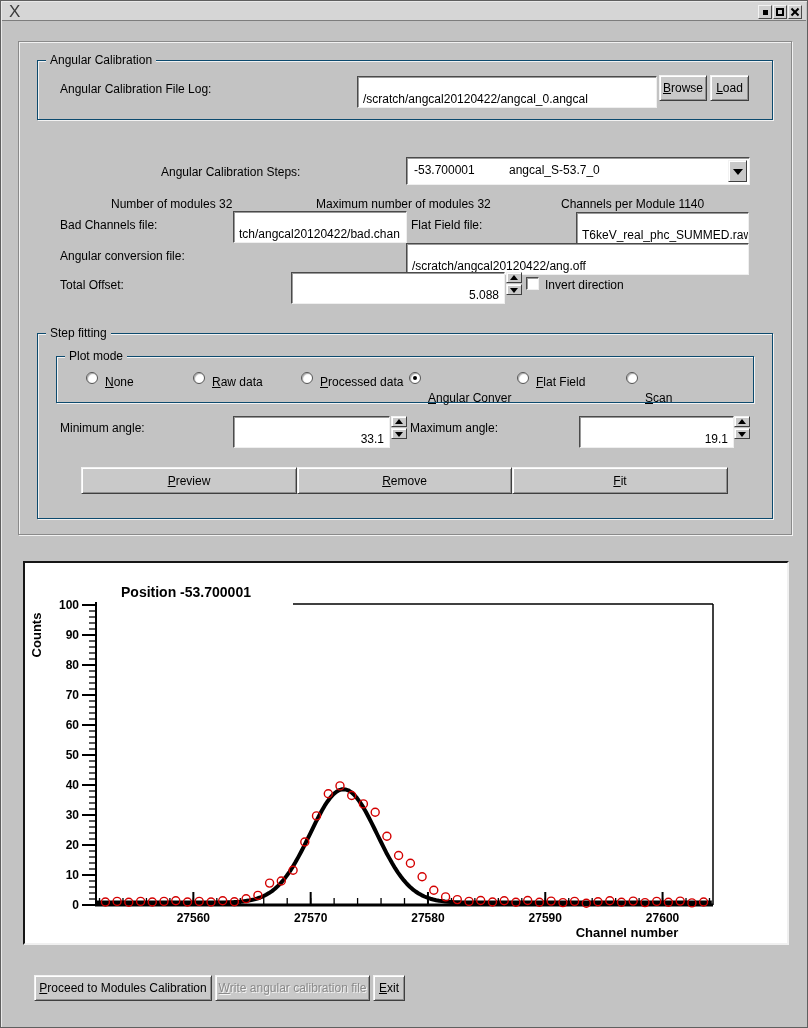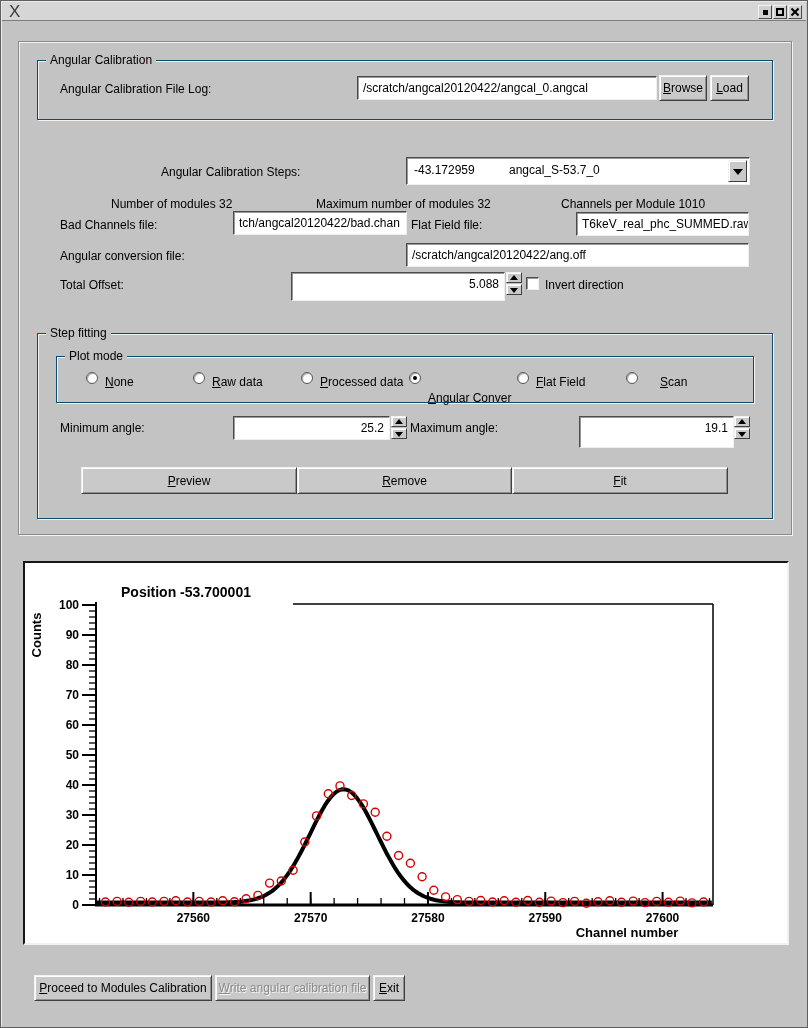--- a/index.html
+++ b/index.html
@@ -21,21 +21,21 @@
 
   .panel-top{position:absolute;left:17px;top:40px;width:774px;height:494px;
     border:1px solid #8a8a8a;box-shadow:1px 1px 0 #f2f2f2, inset 1px 1px 0 #f2f2f2;}
 
   .group{position:absolute;border:1px solid #0c4a6e;
     box-shadow:1px 1px 0 #f2f2f2, inset 1px 1px 0 #f2f2f2;text-align:center;}
   .group>.glabel{position:absolute;top:-8px;left:8px;background:#c3c3c3;padding:0 4px;white-space:nowrap;}
 
   .lbl{position:absolute;white-space:nowrap;}
   .field{position:absolute;background:#fff;border:1px solid;border-color:#4a4a4a #efefef #efefef #4a4a4a;
-    box-shadow:inset 1px 1px 0 #9a9a9a;padding:4px 5px;white-space:nowrap;overflow:hidden;}
+    box-shadow:inset 1px 1px 0 #9a9a9a;padding:15px 5px;white-space:nowrap;overflow:hidden;}
   .field.right{text-align:right;}
   .btn{position:absolute;background:#c9c9c9;border:1px solid;border-color:#f2f2f2 #3f3f3f #3f3f3f #f2f2f2;
     box-shadow:inset 1px 1px 0 #fff, inset -1px -1px 0 #8f8f8f;
     display:flex;align-items:center;justify-content:center;white-space:nowrap;cursor:default;}
   .btn.disabled{color:#8a8a8a;text-shadow:1px 1px 0 #f5f5f5;}
 
   .combo{position:absolute;background:#fff;border:1px solid;border-color:#4a4a4a #efefef #efefef #4a4a4a;
     box-shadow:inset 1px 1px 0 #9a9a9a;}
   .combo .val1{position:absolute;left:7px;top:5px;}
   .combo .val2{position:absolute;left:102px;top:5px;}
@@ -91,29 +91,29 @@
   <div class="group" style="left:36px;top:59px;width:736px;height:60px;">
     <span class="glabel">Angular Calibration</span>
   </div>
   <span class="lbl" style="left:59px;top:81px;">Angular Calibration File Log:</span>
   <div class="field" style="left:356px;top:75px;width:300px;height:24px;">/scratch/angcal20120422/angcal_0.angcal</div>
   <div class="btn" style="left:658px;top:74px;width:48px;height:26px;"><u>B</u>rowse</div>
   <div class="btn" style="left:709px;top:74px;width:39px;height:26px;"><u>L</u>oad</div>
 
   <span class="lbl" style="left:160px;top:164px;">Angular Calibration Steps:</span>
   <div class="combo" style="left:405px;top:156px;width:344px;height:28px;">
-    <span class="val1">-43.172959</span>
+    <span class="val1">-53.700001</span>
     <span class="val2">angcal_S-53.7_0</span>
     <span class="drop">
         <span class="tri-dn"></span>
       </span>
   </div>
   <span class="lbl" style="left:110px;top:196px;">Number of modules 32</span>
   <span class="lbl" style="left:315px;top:196px;">Maximum number of modules 32</span>
-  <span class="lbl" style="left:560px;top:196px;">Channels per Module 1010</span>
+  <span class="lbl" style="left:560px;top:196px;">Channels per Module 1140</span>
 
   <span class="lbl" style="left:59px;top:217px;">Bad Channels file:</span>
   <div class="field" style="left:232px;top:210px;width:174px;height:24px;">tch/angcal20120422/bad.chan</div>
   <span class="lbl" style="left:410px;top:217px;">Flat Field file:</span>
   <div class="field" style="left:575px;top:211px;width:173px;height:24px;">T6keV_real_phc_SUMMED.raw</div>
 
   <span class="lbl" style="left:59px;top:248px;">Angular conversion file:</span>
   <div class="field" style="left:405px;top:242px;width:343px;height:24px;">/scratch/angcal20120422/ang.off</div>
 
   <span class="lbl" style="left:59px;top:277px;">Total Offset:</span>
@@ -140,24 +140,24 @@
   <span class="lbl" style="left:104px;top:374px;"><u>N</u>one</span>
   <span class="radio" style="left:192px;top:371px;"></span>
   <span class="lbl" style="left:211px;top:374px;"><u>R</u>aw data</span>
   <span class="radio" style="left:300px;top:371px;"></span>
   <span class="lbl" style="left:319px;top:374px;"><u>P</u>rocessed data</span>
   <span class="radio checked" style="left:408px;top:371px;"></span>
   <span class="lbl" style="left:427px;top:390px;"><u>A</u>ngular Conver</span>
   <span class="radio" style="left:516px;top:371px;"></span>
   <span class="lbl" style="left:535px;top:374px;"><u>F</u>lat Field</span>
   <span class="radio" style="left:625px;top:371px;"></span>
-  <span class="lbl" style="left:644px;top:374px;margin-left:15px;"><u>S</u>can</span>
+  <span class="lbl" style="left:644px;top:390px;"><u>S</u>can</span>
 
   <span class="lbl" style="left:59px;top:420px;">Minimum angle:</span>
-  <div class="field right" style="left:232px;top:415px;width:157px;height:24px;">25.2</div>
+  <div class="field right" style="left:232px;top:415px;width:157px;height:24px;">33.1</div>
   <div class="spin" style="left:390px;top:415px;">
     <span class="up">
         <span class="tu"></span>
       </span>
     <span class="dn">
         <span class="td"></span>
       </span>
   </div>
   <span class="lbl" style="left:409px;top:420px;">Maximum angle:</span>
   <div class="field right" style="left:578px;top:415px;width:155px;height:32px;">19.1</div>

